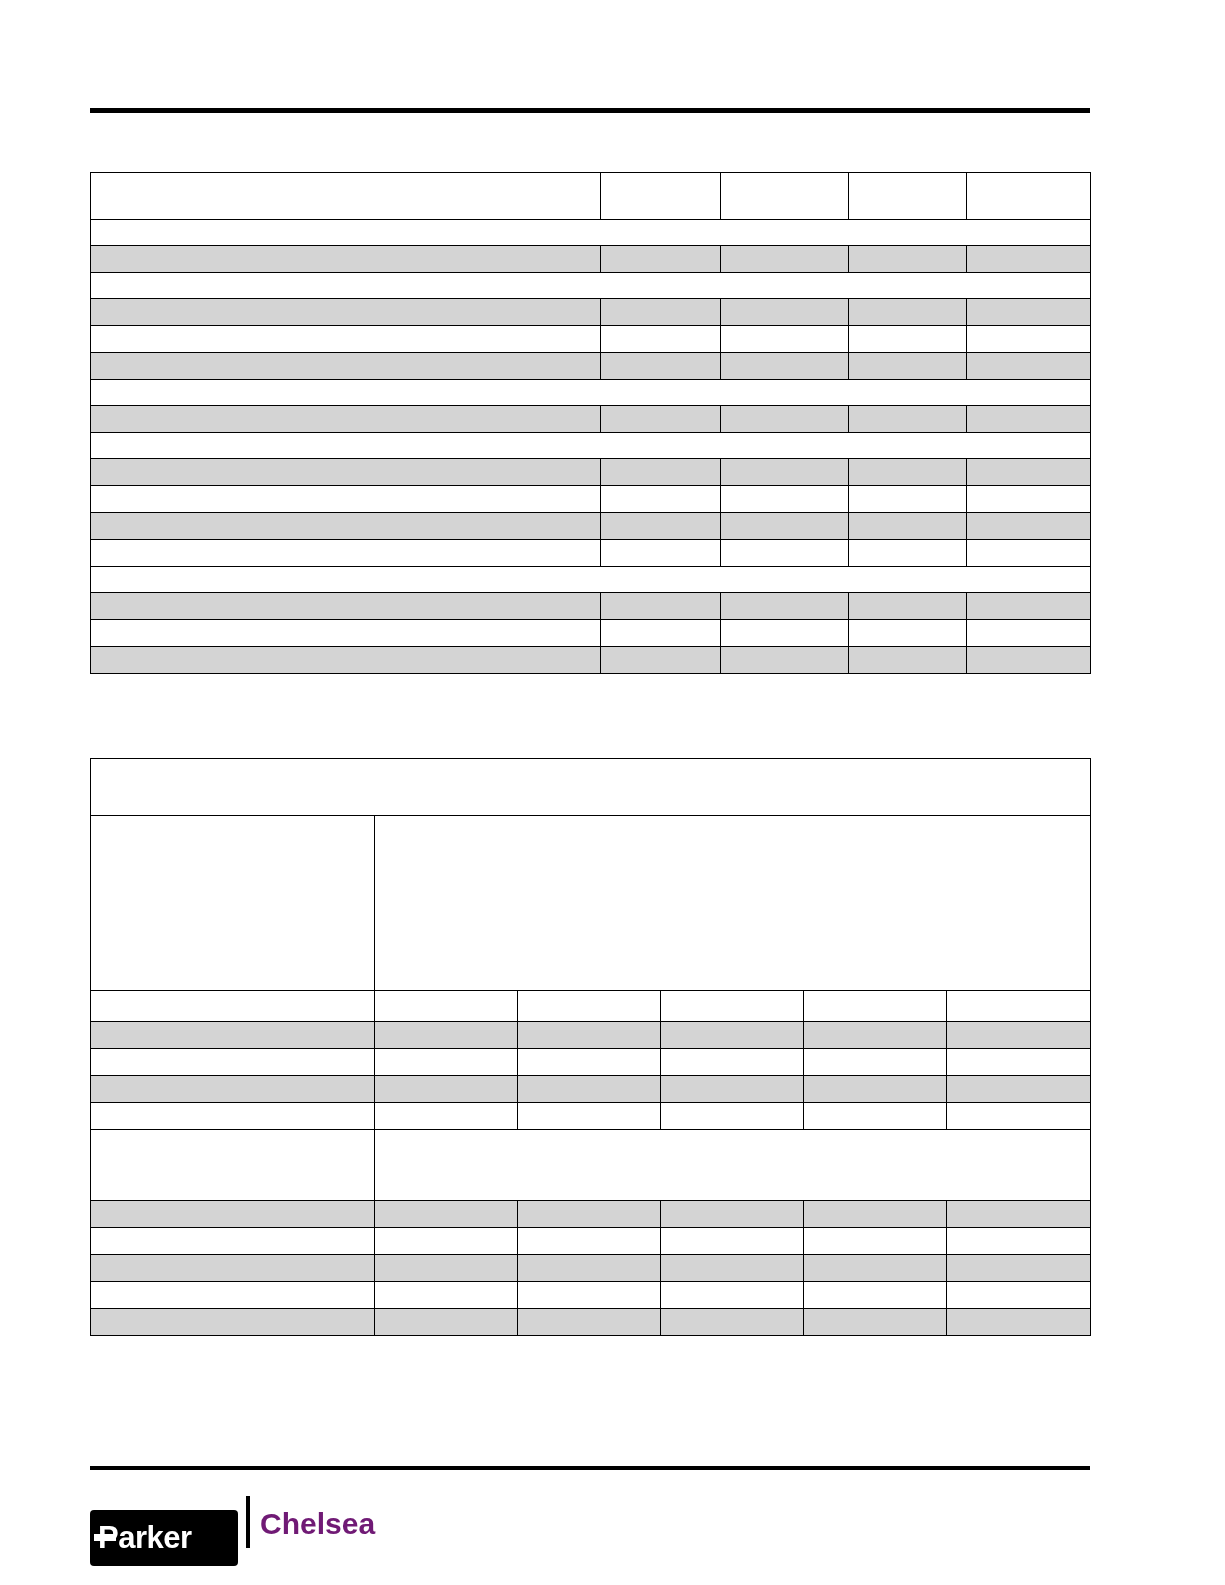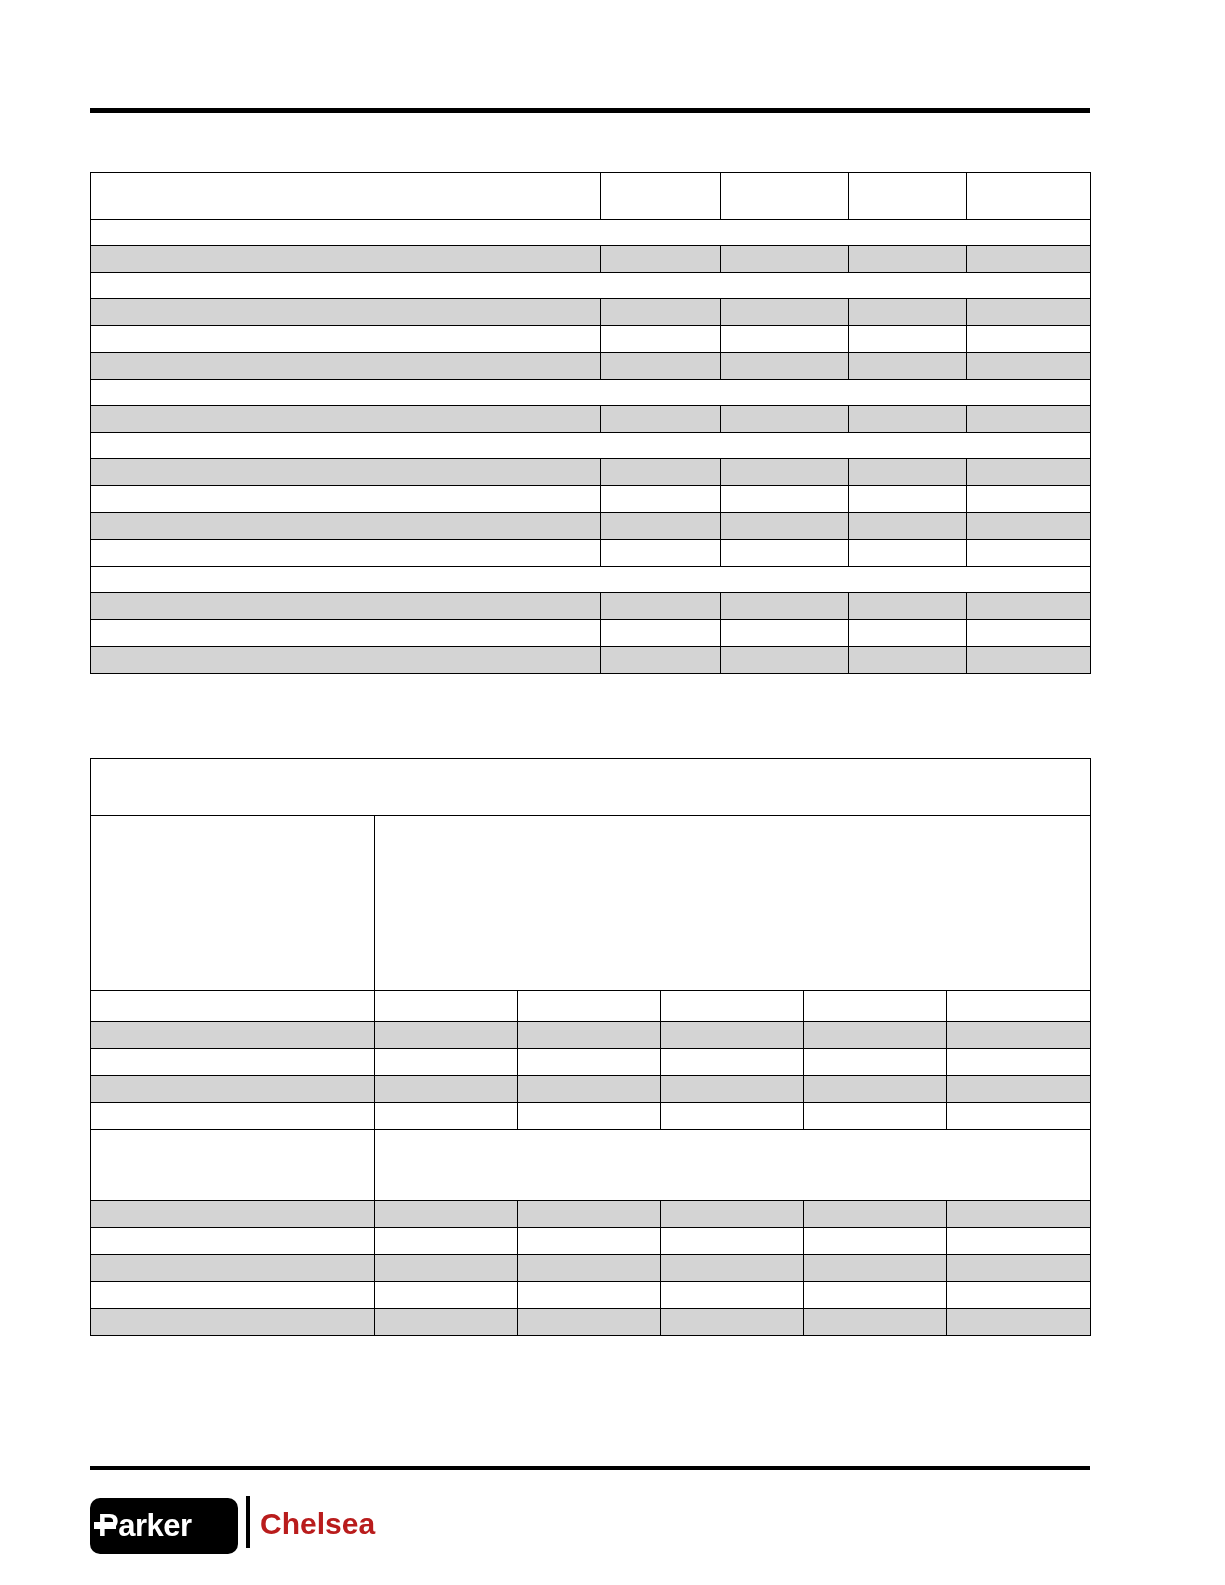--- a/index.html
+++ b/index.html
@@ -115,25 +115,25 @@
   .footer {
     position: absolute;
     left: 90px;
     top: 1494px;
     width: 420px;
     height: 62px;
   }
   .logo-box {
     position: absolute;
     left: 0;
-    top: 4px;
+    top: 16px;
     width: 148px;
     height: 56px;
     background: #000000;
-    border-radius: 10px;
+    border-radius: 4px;
   }
   .logo-wordmark {
     position: absolute;
     left: 8px;
     top: 8px;
     width: 132px;
     height: 40px;
     color: #ffffff;
     font-size: 31px;
     font-weight: bold;
@@ -156,21 +156,21 @@
     width: 4px;
     height: 52px;
     background: #000000;
   }
   .logo-sub {
     position: absolute;
     left: 170px;
     top: 10px;
     font-size: 30px;
     font-weight: bold;
-    color: #b91c1c;
+    color: #701a75;
     line-height: 40px;
   }
 </style>
 </head>
 <body>
 
 <div class="page">
 
   <div class="top-rule"></div>
 

